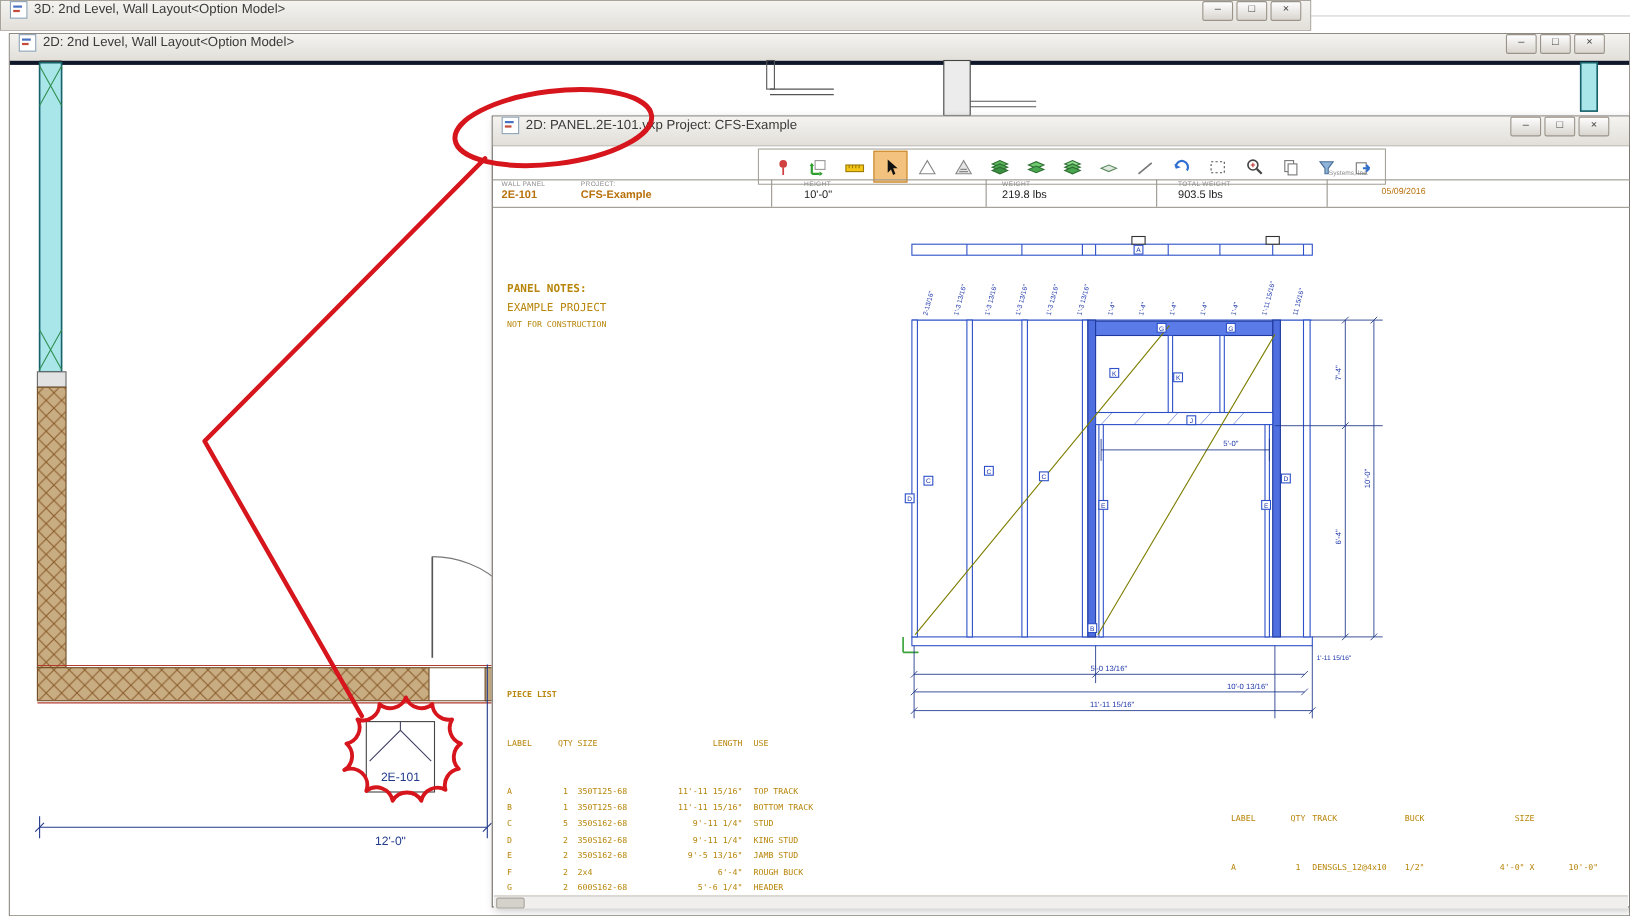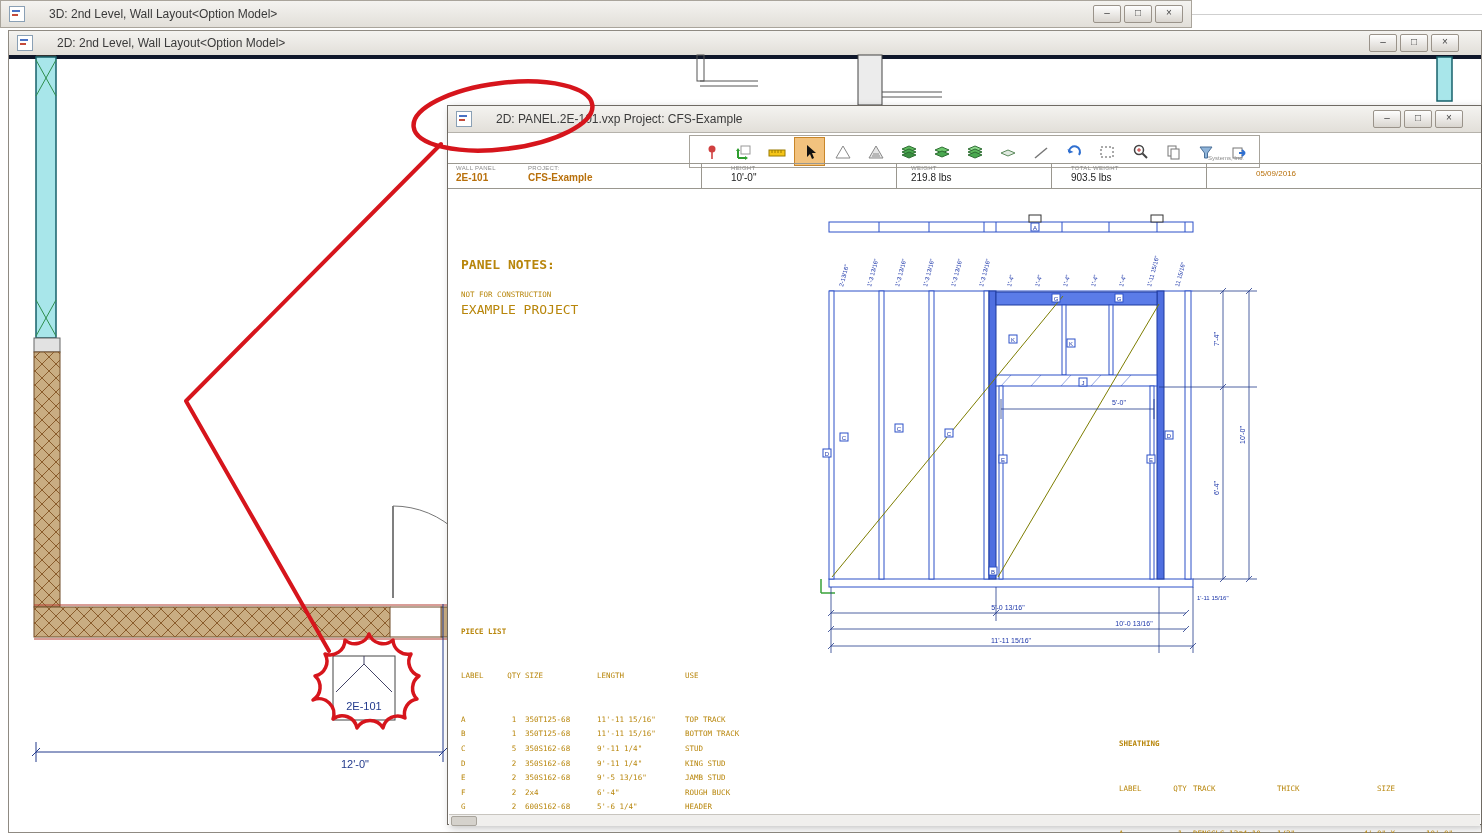--- a/index.html
+++ b/index.html
@@ -1,20 +1,20 @@
 <!DOCTYPE html>
 <html><head>
 <meta charset="utf-8">
 <style>
   html,body{margin:0;padding:0}
   body{width:1482px;height:833px;position:relative;overflow:hidden;background:#fff;
        font-family:"Liberation Sans",sans-serif;color:#333}
   svg{display:block}
   
-  .titlebar{display:flex;align-items:center;gap:24px;padding:0 8px;height:100%;
+  .titlebar{display:flex;align-items:flex-start;gap:6px;padding:0 8px;height:100%;
             background:linear-gradient(#f4f3f0,#e2dfd9);}
   .title-text{font-size:12px;color:#3a3a3a;white-space:nowrap}
   .win-btns{margin-left:auto;display:flex;gap:3px}
   .win-btn{width:26px;height:16px;border:1px solid #9a938a;border-radius:2px;
            background:linear-gradient(#fefefe,#d9d5cf);font-size:10px;line-height:14px;
            text-align:center;color:#444;cursor:default}
   .win-icon{width:14px;height:14px;background:#fff;border:1px solid #8aa0b5;position:relative;flex:0 0 auto}
   .win-icon:before{content:"";position:absolute;left:2px;top:3px;width:8px;height:2px;background:#4a72c4}
   .win-icon:after{content:"";position:absolute;left:2px;top:7px;width:6px;height:2px;background:#c44a3a}
   
@@ -39,31 +39,31 @@
   
   .hline{position:absolute;left:0;width:1035px;height:1px;background:#9a978f}
   .vsep{position:absolute;width:1px;height:25px;background:#9a978f;top:57px}
   .fld-label{position:absolute;font-size:6px;color:#8b8b8b;letter-spacing:.3px}
   .fld-value{position:absolute;font-size:10px;color:#222}
   .fld-orange{color:#b8700b;font-weight:bold}
   .company{position:absolute;font-size:6px;color:#8b8b8b}
   .date{position:absolute;font-size:8px;color:#b8700b}
   
   .notes{position:absolute;left:13px;color:#b8860b;font-family:"DejaVu Sans Mono",monospace}
-  .notes-title{top:151px;font-size:13px;font-weight:bold}
-  .notes-1{top:196px;font-size:13px}
+  .notes-title{top:151px;font-size:10px;font-weight:bold}
+  .notes-1{top:169px;font-size:10px}
   .notes-2{top:184px;font-size:7.5px}
   .cadtable{position:absolute;color:#b8860b;font-family:"DejaVu Sans Mono",monospace;
             font-size:7.5px;line-height:14.6px;white-space:pre}
   .cadtable .ttl{font-weight:bold}
   .trow{display:flex}
   .tcell{display:block;overflow:hidden}
   .pl-table{left:13px;top:490px}
   .pl-table .c0{width:42px}.pl-table .c1{width:22px;text-align:center}
-  .pl-table .c2{width:72px}.pl-table .c3{width:88px;text-align:left;padding-right:10px;box-sizing:border-box}
+  .pl-table .c2{width:72px}.pl-table .c3{width:88px;text-align:right;padding-right:10px;box-sizing:border-box}
   .pl-table .c4{width:92px}
   .sh-table{left:671px;top:600px;line-height:15px}
   .sh-table .c0{width:48px}.sh-table .c1{width:26px;text-align:center}
   .sh-table .c2{width:84px}.sh-table .c3{width:40px}.sh-table .c4{width:84px;text-align:right;padding-right:6px;box-sizing:border-box}
   .sh-table .c5{width:52px;text-align:right}
   
   .hscroll{position:absolute;left:1px;right:1px;top:708px;height:11px;background:#f0efed;
            border-top:1px solid #c8c5bf}
   .hthumb{position:absolute;left:2px;top:1px;width:24px;height:8px;background:#d5d2cc;
           border:1px solid #a8a49c;border-radius:2px}
@@ -428,22 +428,21 @@
   <div class="notes notes-1">EXAMPLE PROJECT</div>
   <div class="notes notes-2">NOT FOR CONSTRUCTION</div>
 
   <div class="cadtable pl-table">
     <div class="ttl">PIECE LIST</div>
     <div><div class="trow"><span class="tcell c0">LABEL</span><span class="tcell c1">QTY</span><span class="tcell c2">SIZE</span><span class="tcell c3">LENGTH</span><span class="tcell c4">USE</span></div></div>
     <div><div class="trow"><span class="tcell c0">A</span><span class="tcell c1">1</span><span class="tcell c2">350T125-68</span><span class="tcell c3">11'-11 15/16"</span><span class="tcell c4">TOP TRACK</span></div><div class="trow"><span class="tcell c0">B</span><span class="tcell c1">1</span><span class="tcell c2">350T125-68</span><span class="tcell c3">11'-11 15/16"</span><span class="tcell c4">BOTTOM TRACK</span></div><div class="trow"><span class="tcell c0">C</span><span class="tcell c1">5</span><span class="tcell c2">350S162-68</span><span class="tcell c3">9'-11 1/4"</span><span class="tcell c4">STUD</span></div><div class="trow"><span class="tcell c0">D</span><span class="tcell c1">2</span><span class="tcell c2">350S162-68</span><span class="tcell c3">9'-11 1/4"</span><span class="tcell c4">KING STUD</span></div><div class="trow"><span class="tcell c0">E</span><span class="tcell c1">2</span><span class="tcell c2">350S162-68</span><span class="tcell c3">9'-5 13/16"</span><span class="tcell c4">JAMB STUD</span></div><div class="trow"><span class="tcell c0">F</span><span class="tcell c1">2</span><span class="tcell c2">2x4</span><span class="tcell c3">6'-4"</span><span class="tcell c4">ROUGH BUCK</span></div><div class="trow"><span class="tcell c0">G</span><span class="tcell c1">2</span><span class="tcell c2">600S162-68</span><span class="tcell c3">5'-6 1/4"</span><span class="tcell c4">HEADER</span></div><div class="trow"><span class="tcell c0">H</span><span class="tcell c1">1</span><span class="tcell c2">350T125-68</span><span class="tcell c3">5'-6 1/4"</span><span class="tcell c4">HEADER TRACK</span></div><div class="trow"><span class="tcell c0">I</span><span class="tcell c1">1</span><span class="tcell c2">2x4</span><span class="tcell c3">5'-3"</span><span class="tcell c4">ROUGH BUCK</span></div></div>
   </div>
 
   <div class="cadtable sh-table">
-    <div class="ttl">SHEATHING</div>
-    <div><div class="trow"><span class="tcell c0">LABEL</span><span class="tcell c1">QTY</span><span class="tcell c2">TRACK</span><span class="tcell c3">THICK</span><span class="tcell c4">SIZE</span><span class="tcell c5"></span></div></div>
+    <div><div class="trow"><span class="tcell c0">LABEL</span><span class="tcell c1">QTY</span><span class="tcell c2">TRACK</span><span class="tcell c3">BUCK</span><span class="tcell c4">SIZE</span><span class="tcell c5"></span></div></div>
     <div><div class="trow"><span class="tcell c0">A</span><span class="tcell c1">1</span><span class="tcell c2">DENSGLS_12@4x10</span><span class="tcell c3">1/2"</span><span class="tcell c4">4'-0" X</span><span class="tcell c5">10'-0"</span></div></div>
   </div>
 
   <div class="hscroll">
     <div class="hthumb"></div>
   </div>
 </div>
 
 <svg id="redlayer" width="1482" height="833" viewBox="0 0 1482 833">
   <g stroke="#d6151c" fill="none" stroke-linecap="round" stroke-linejoin="round">

